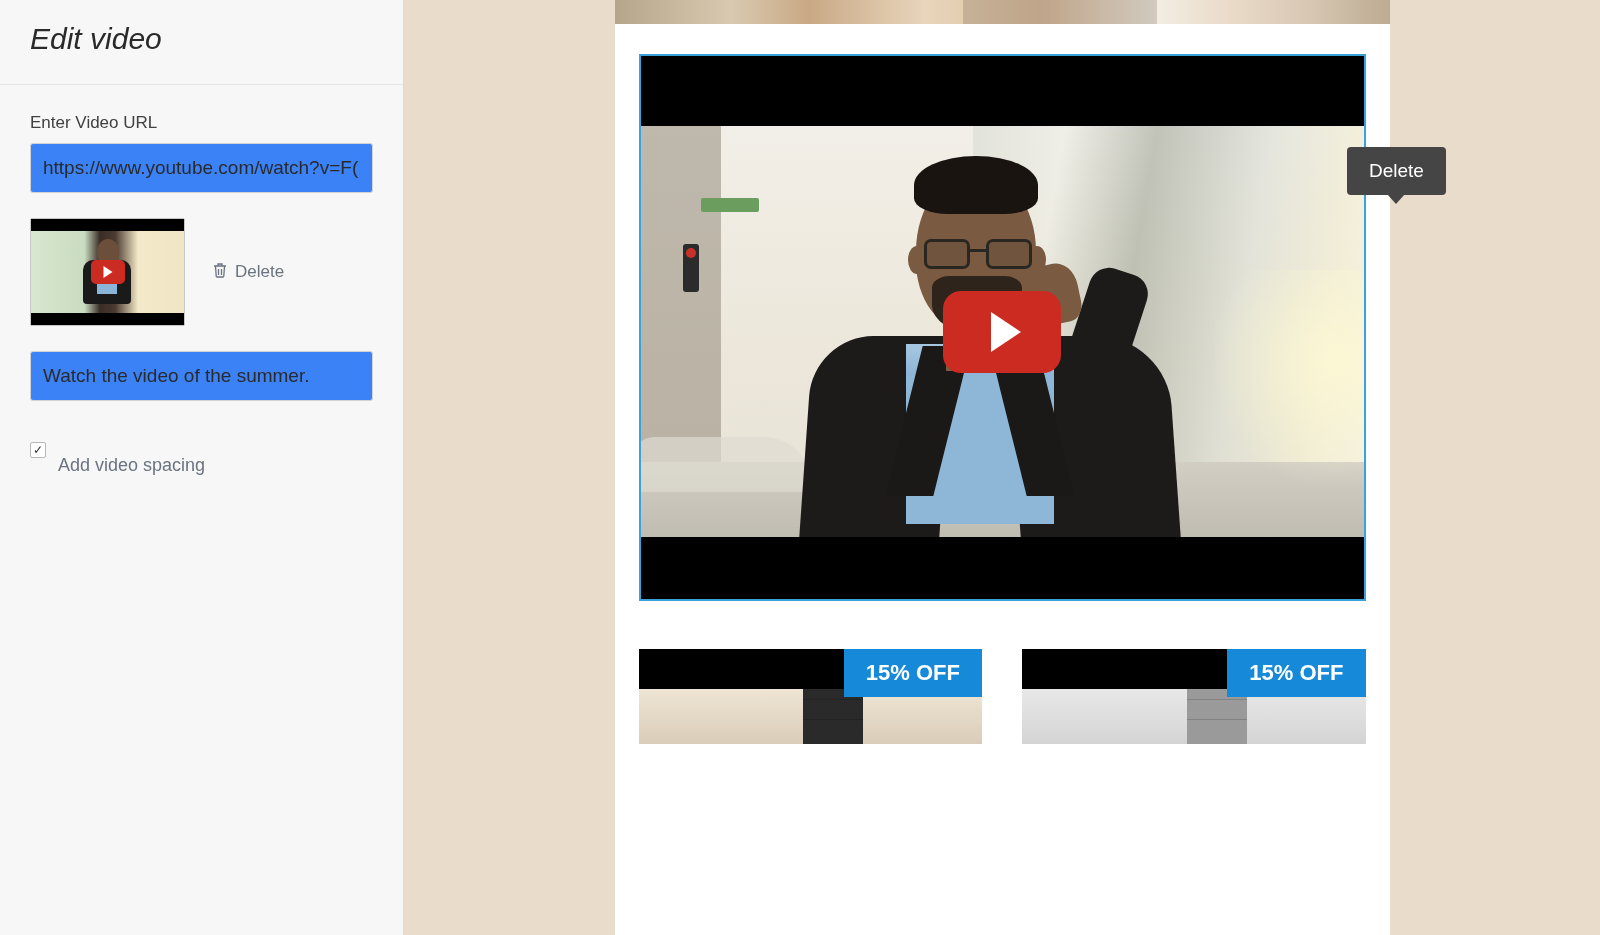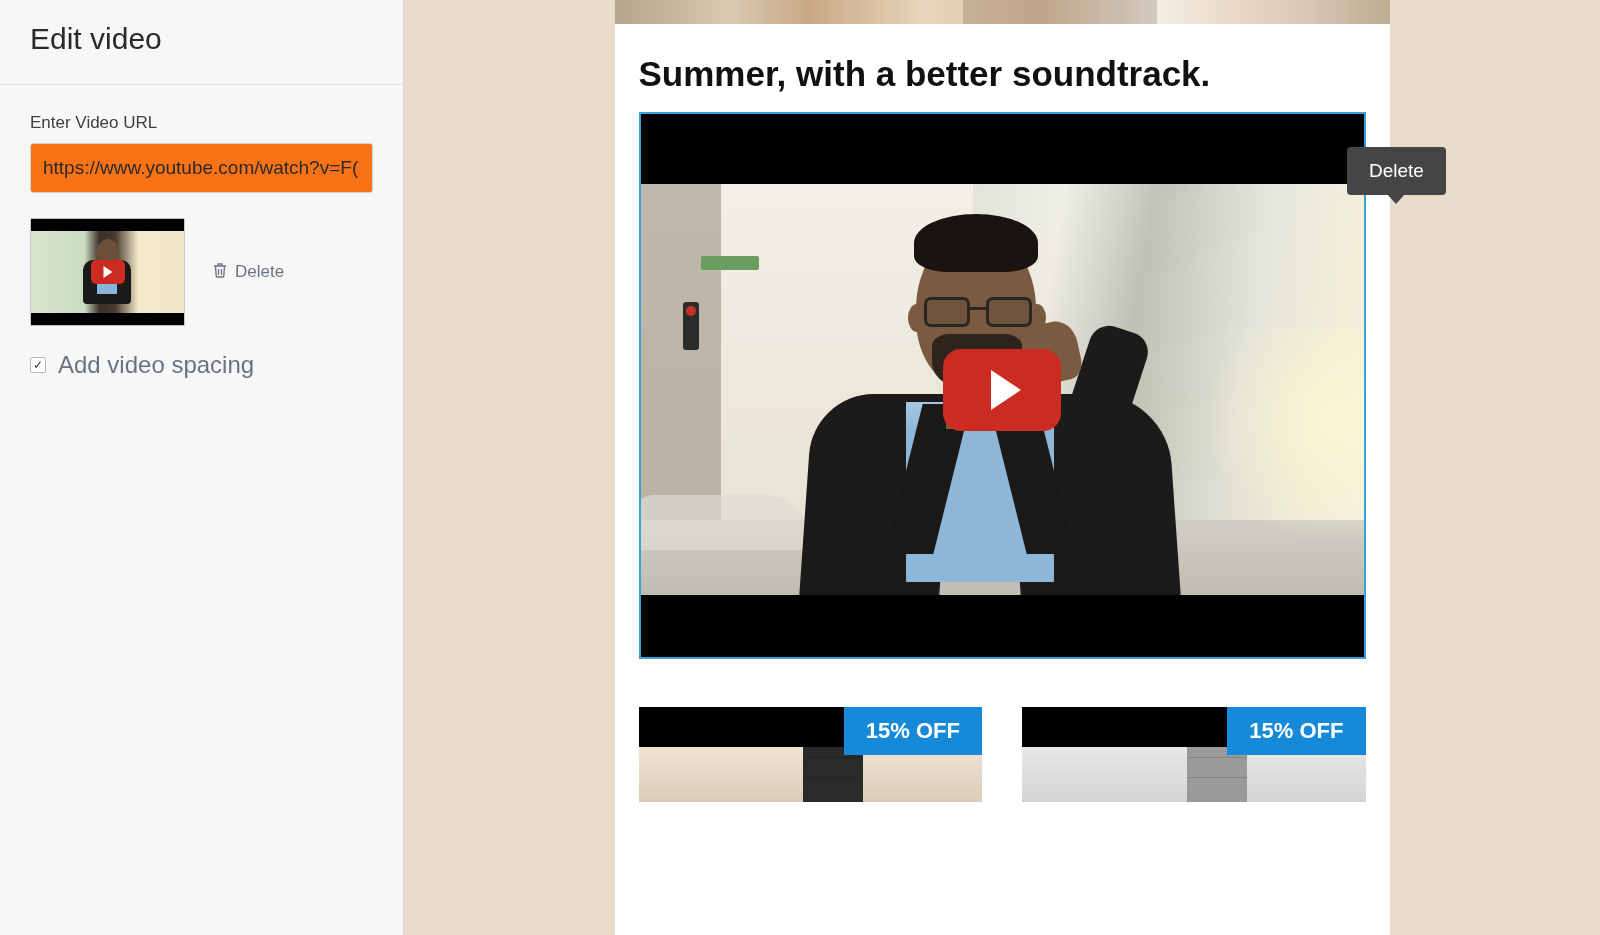--- a/index.html
+++ b/index.html
@@ -13,40 +13,41 @@
 }
 .sidebar {
   width: 404px;
   background: #f7f7f7;
   border-right: 1px solid #d9d9d9;
   flex-shrink: 0;
 }
 .sidebar-header {
   padding: 22px 30px 28px 30px;
   border-bottom: 1px solid #e4e4e4;
+  font-style: italic;
 }
 .sidebar-title {
   font-size: 30px;
   font-weight: 300;
   color: #2a2a2a;
 }
 .sidebar-body {
   padding: 28px 30px;
 }
 .field-label {
   font-size: 17px;
   color: #404040;
   margin-bottom: 10px;
 }
 .text-input {
   width: 100%;
   height: 50px;
   border: 1px solid #d2d2d2;
   border-radius: 3px;
-  background: #f97316;
+  background: #3b82f6;
   padding: 0 12px;
   font-size: 19px;
   color: #2a2a2a;
   outline: none;
   overflow: hidden;
   white-space: nowrap;
 }
 .thumb-row {
   display: flex;
   align-items: center;
@@ -127,22 +128,23 @@
 .checkbox {
   width: 16px; height: 16px;
   border: 1px solid #b7b7b7;
   border-radius: 2px;
   background: #fff;
   margin-right: 12px;
   display:flex; align-items:center; justify-content:center;
   font-size:12px; color:#333;
 }
 .checkbox-label {
-  font-size: 24px;
+  font-size: 18px;
   color: #6a7380;
+  margin-top: 32px;
 }
 .preview-area {
   flex: 1;
   background: #e9dccb;
   display: flex;
   justify-content: center;
   position: relative;
   overflow: hidden;
 }
 .email-canvas {
@@ -306,33 +308,33 @@
         <span class="trash-icon">
           <svg width="14" height="16" viewBox="0 0 14 16" fill="none">
             <path d="M1 4h12M5 4V2h4v2M2.5 4l.7 10a1 1 0 001 1h5.6a1 1 0 001-1l.7-10" stroke="#6a7380" stroke-width="1.3"></path>
             <path d="M5.5 7v6M8.5 7v6" stroke="#6a7380" stroke-width="1.3"></path>
           </svg>
         </span>
         <span>Delete</span>
       </div>
     </div>
 
+    <input class="text-input" type="text" value="Watch the video of the summer." style="">
 
     <div class="checkbox-row">
       <span class="checkbox">✓</span>
       <span class="checkbox-label">Add video spacing</span>
     </div>
   </div>
 </div>
 
 <div class="preview-area">
   <div class="email-canvas">
     <div class="hero-strip"></div>
     <div class="email-content">
-      <h2 class="headline">Summer, with a better soundtrack.</h2>
 
       <div class="video-block">
         <div class="vb-letterbox-top"></div>
         <div class="vb-frame">
           <div class="scene-sky"></div>
           <div class="scene-building-left"></div>
           <div class="scene-glass"></div>
           <div class="scene-road"></div>
           <div class="scene-car"></div>
           <div class="scene-street-sign"></div>

